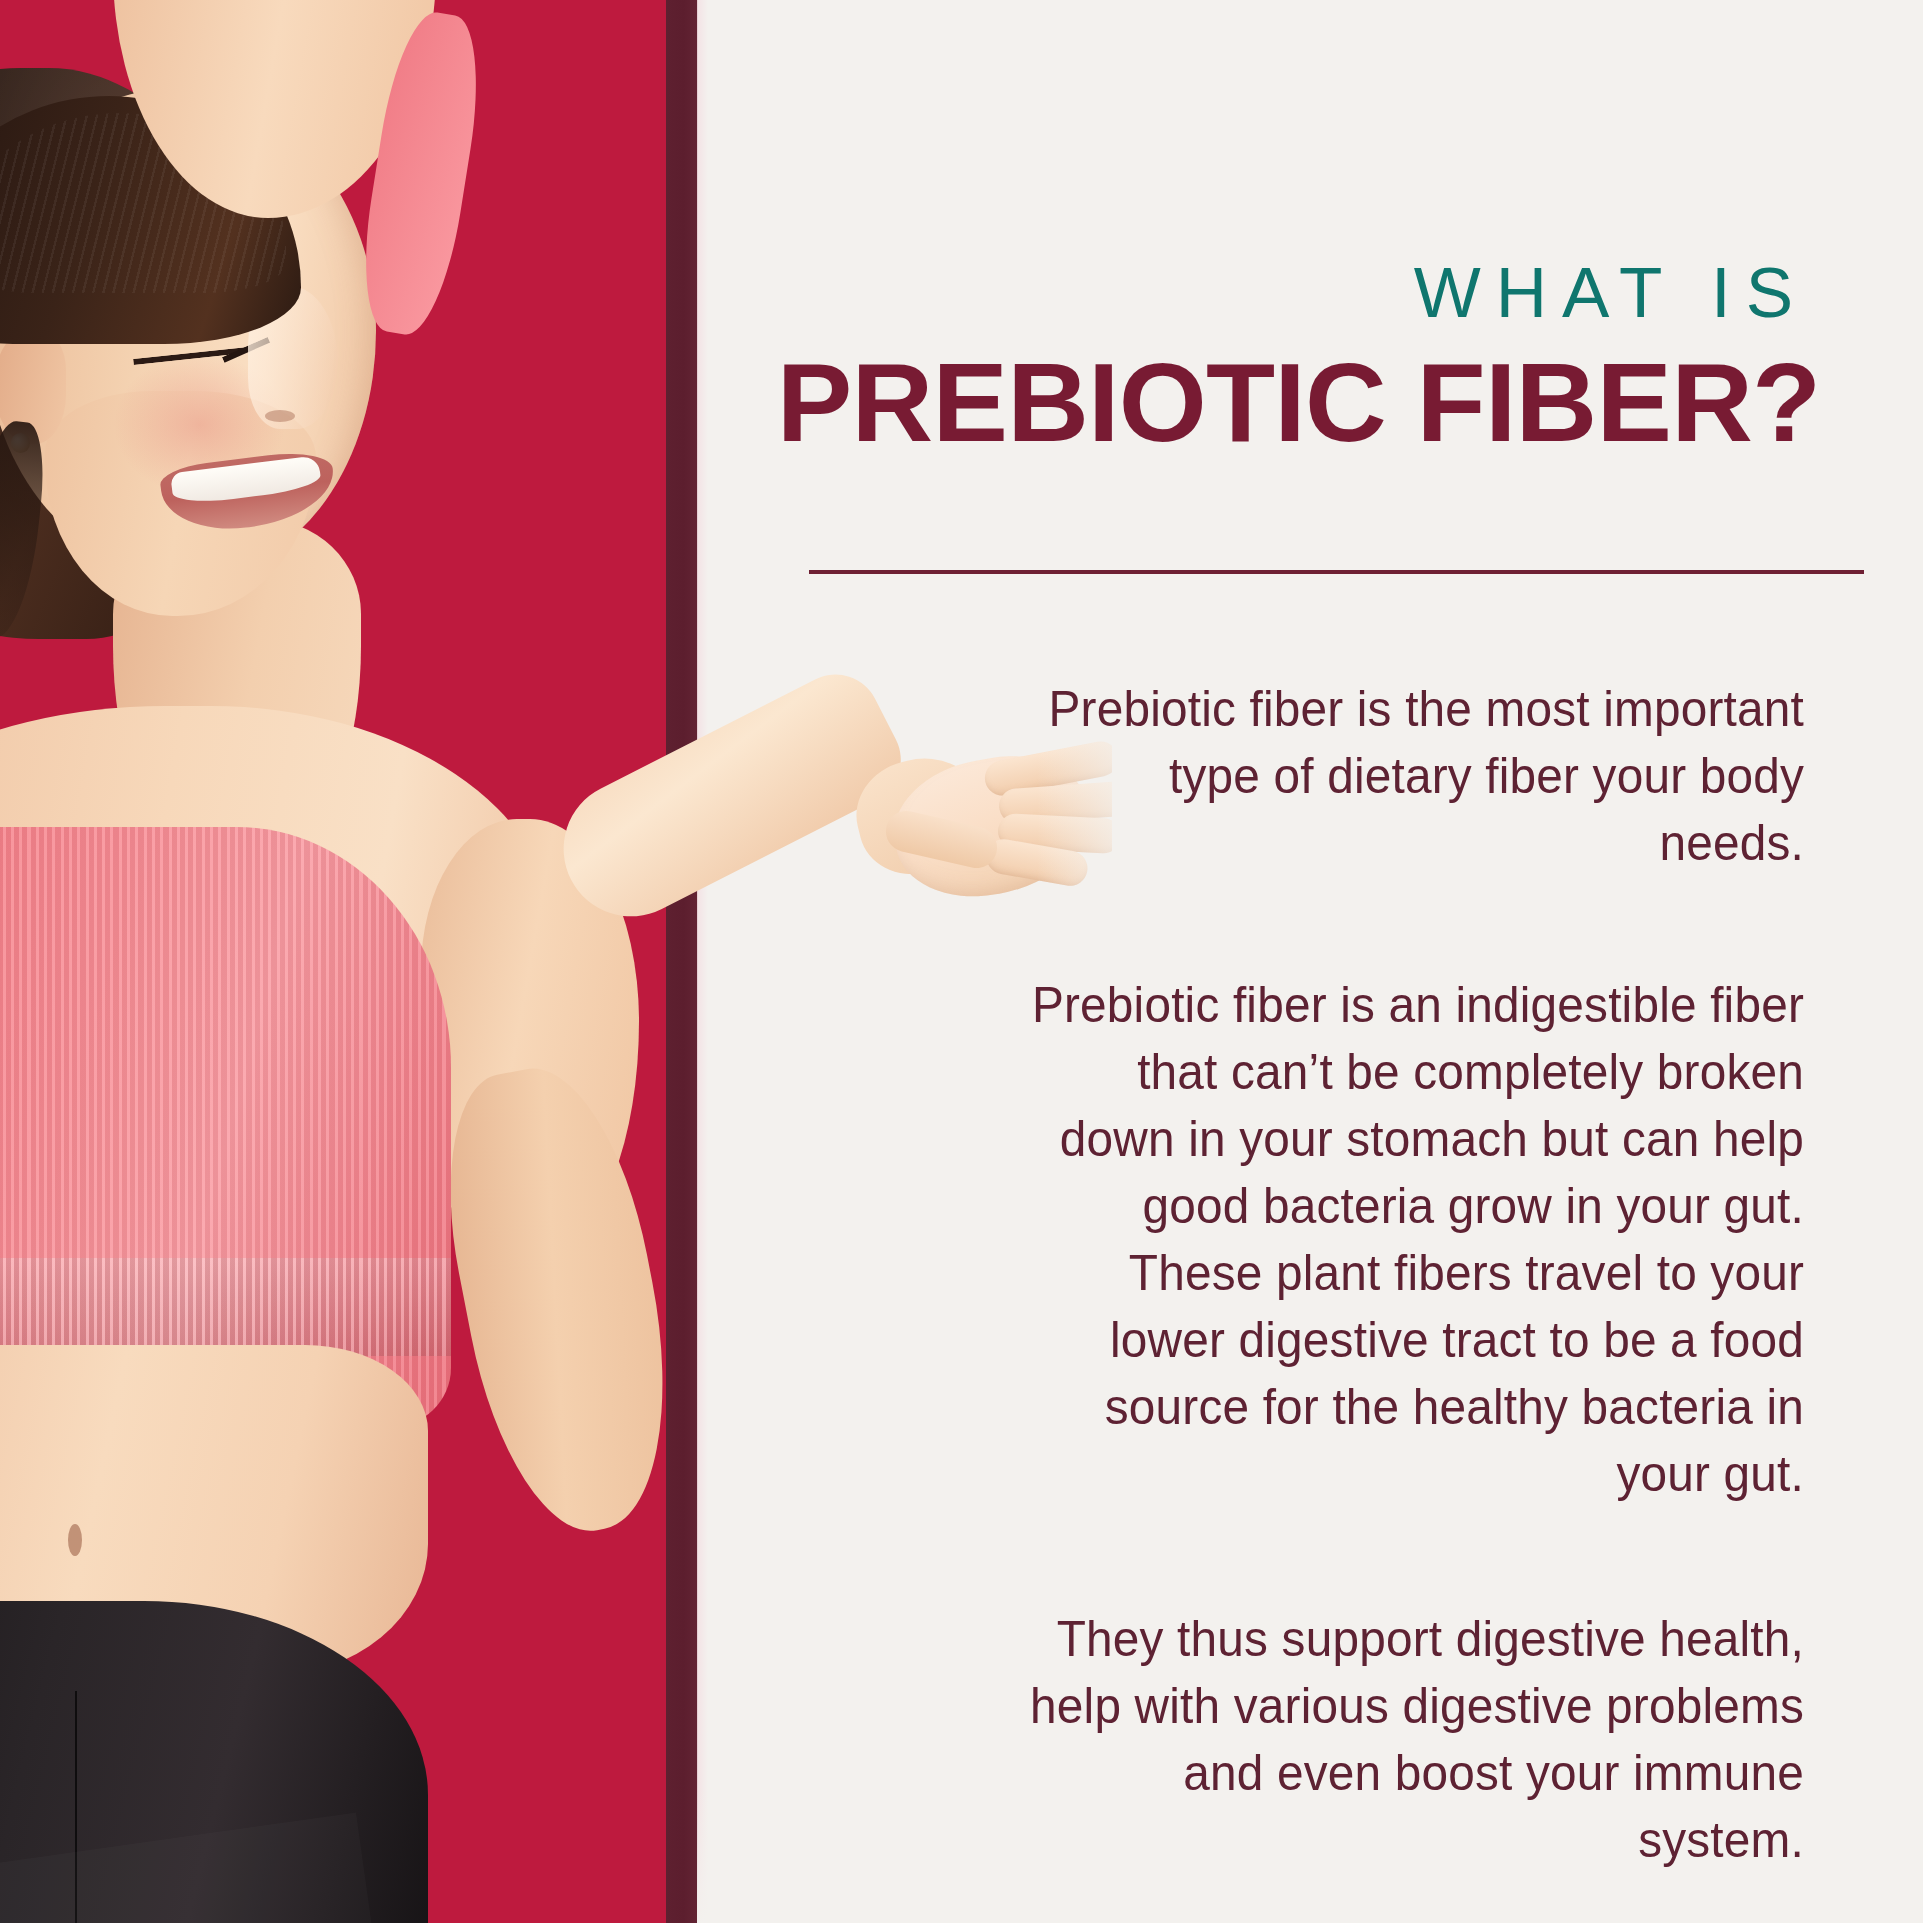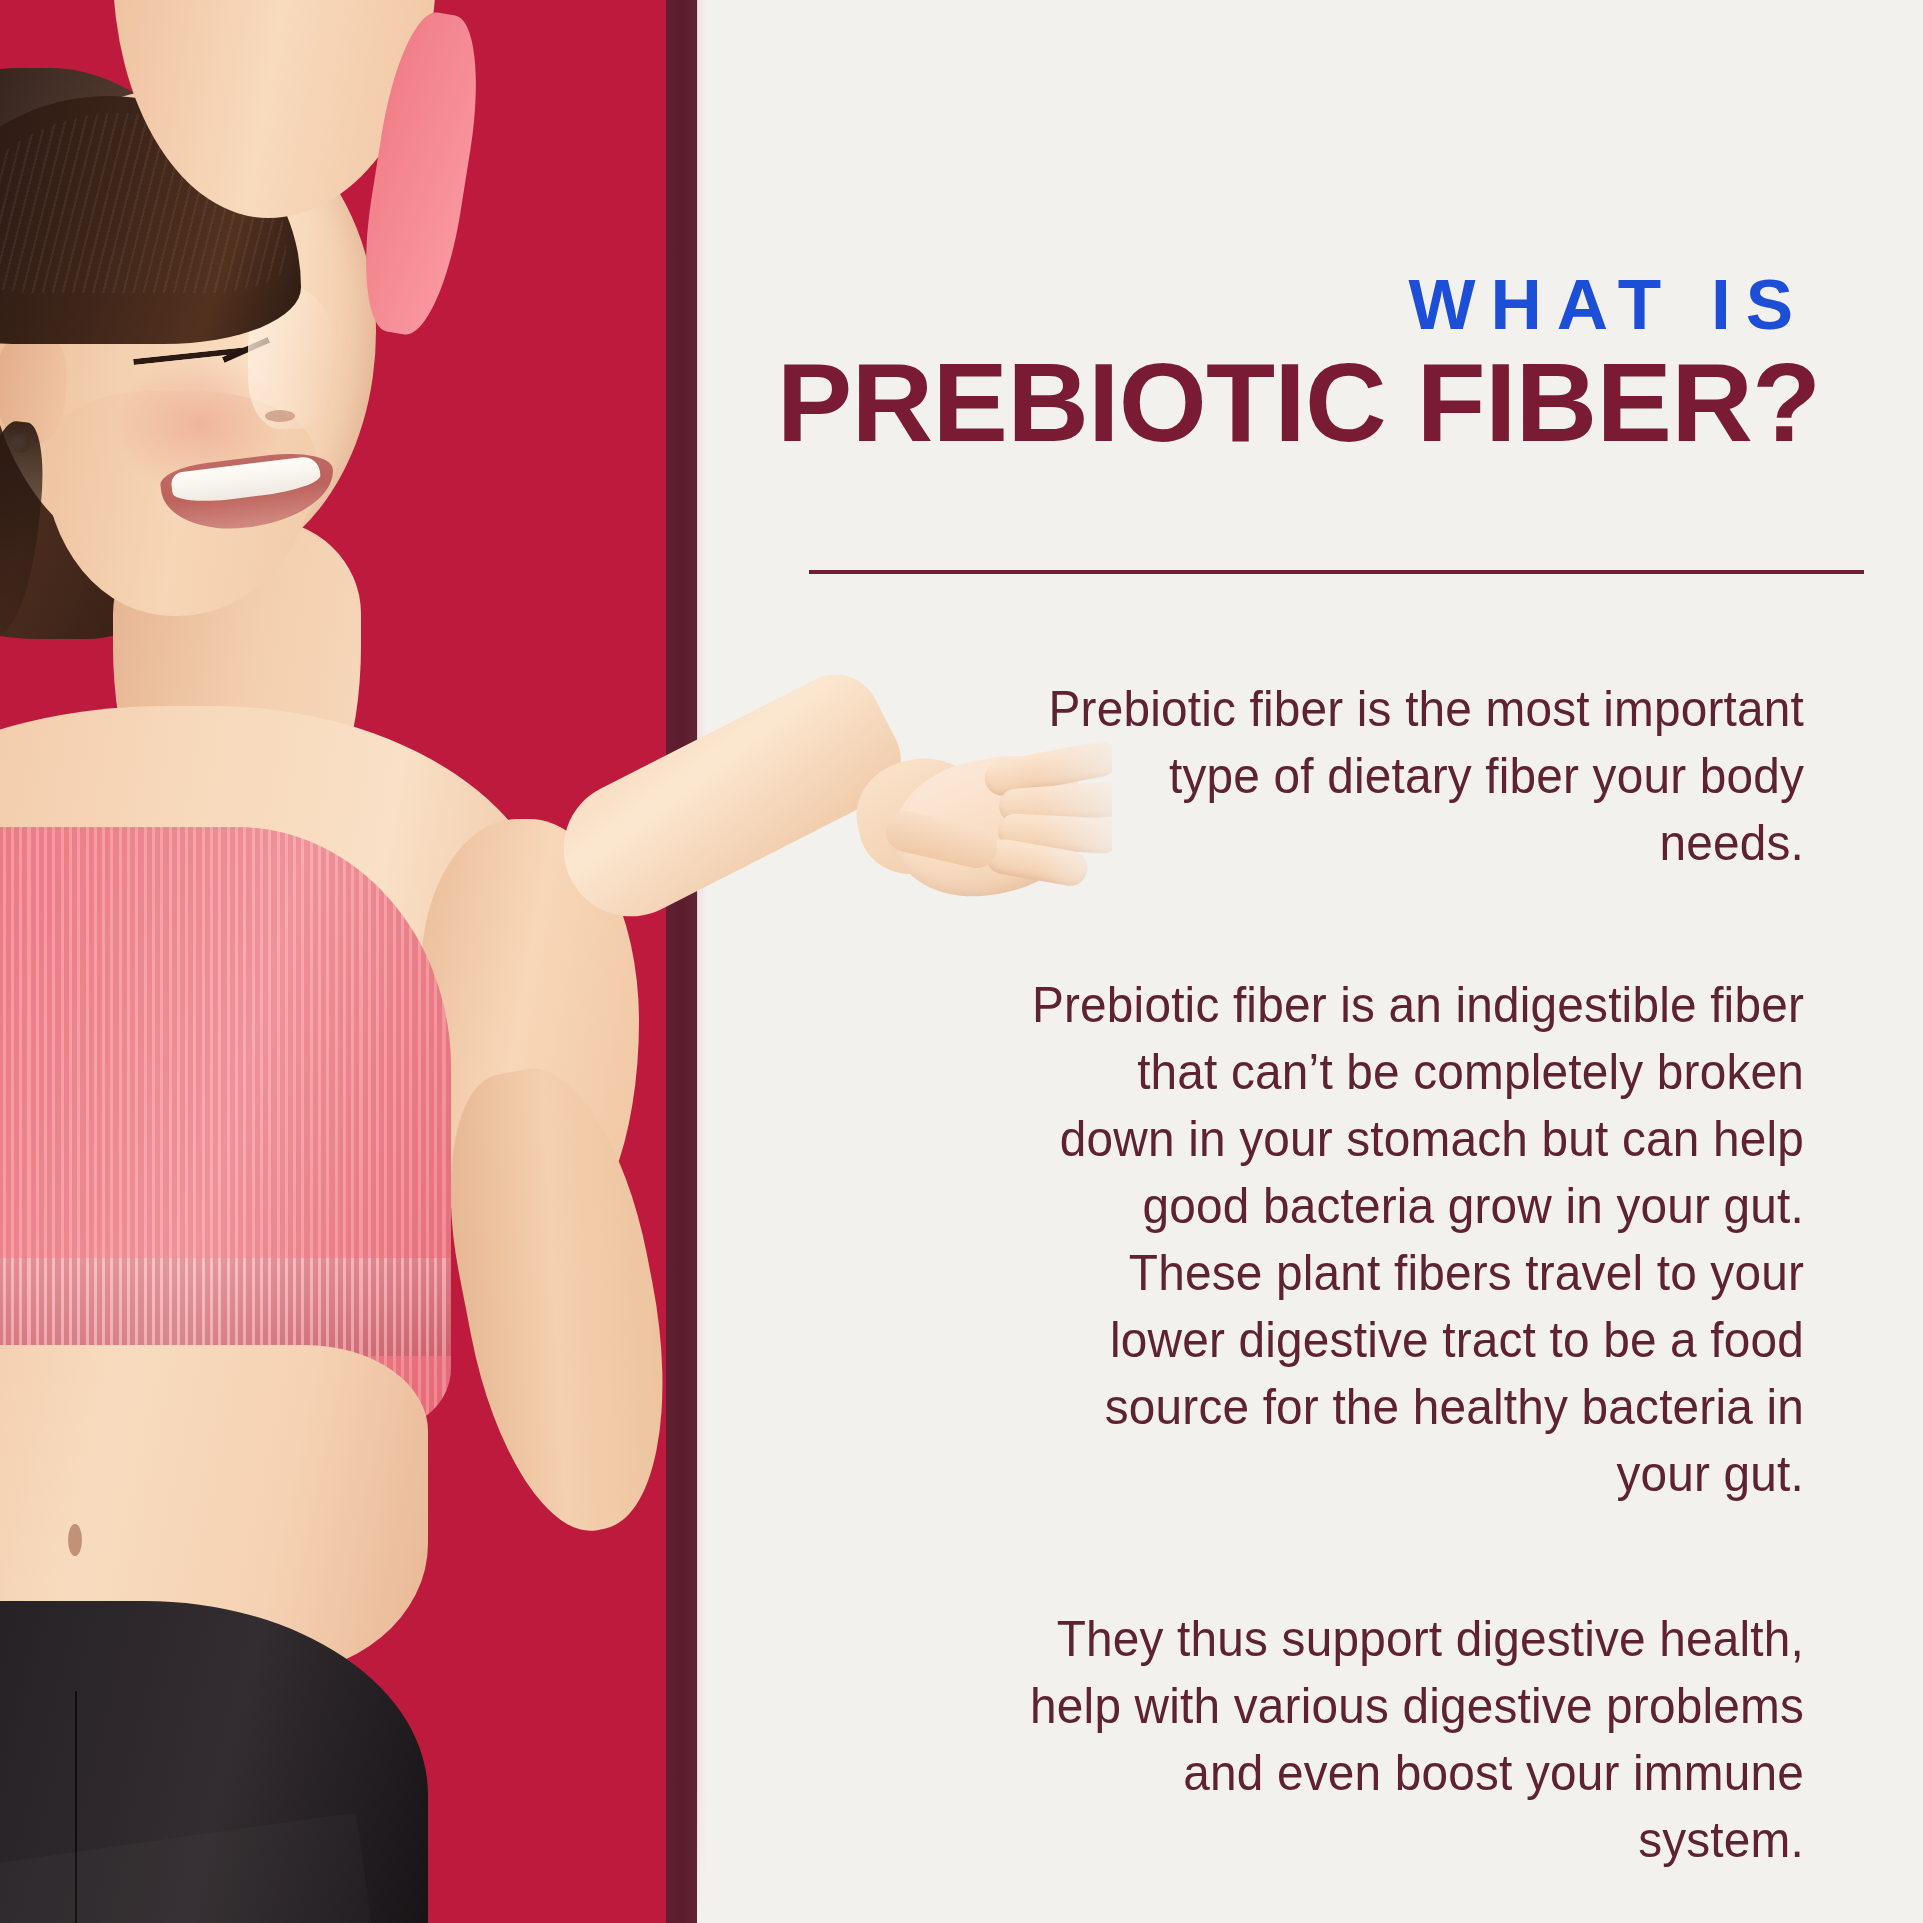--- a/index.html
+++ b/index.html
@@ -361,25 +361,24 @@
     height: 1924px;
     text-align: right;
   }
   .kicker {
     position: absolute;
     right: 0;
     top: 257px;
     width: 100%;
     font-size: 71px;
     line-height: 1;
-    font-weight: 700;
+    font-weight: 400;
     letter-spacing: 15px;
-    color: #1d4ed8;
+    color: #0f766e;
     text-indent: 15px;
-    margin-top: 12px;
   }
   .headline {
     position: absolute;
     right: 0;
     top: 347px;
     width: 100%;
     font-size: 111px;
     line-height: 1.02;
     font-weight: 700;
     letter-spacing: -0.8px;

